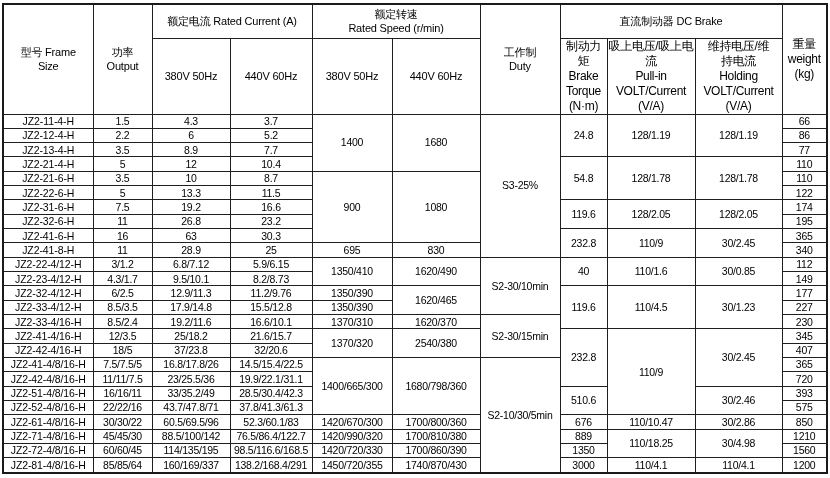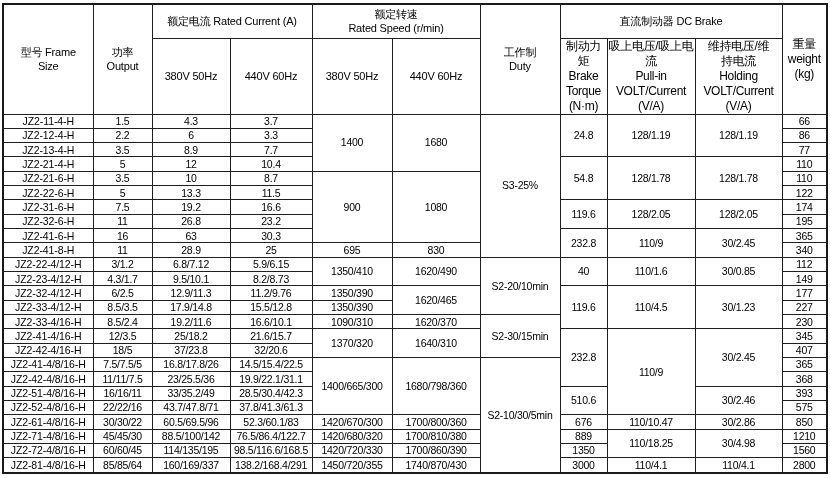--- a/index.html
+++ b/index.html
@@ -118,21 +118,21 @@
           <td rowspan="10">S3-25%</td>
           <td rowspan="3">24.8</td>
           <td rowspan="3">128/1.19</td>
           <td rowspan="3">128/1.19</td>
           <td>66</td>
         </tr>
         <tr>
           <td class="c-model">JZ2-12-4-H</td>
           <td>2.2</td>
           <td>6</td>
-          <td>3.3</td>
+          <td>5.2</td>
           <td>86</td>
         </tr>
         <tr>
           <td class="c-model">JZ2-13-4-H</td>
           <td>3.5</td>
           <td>8.9</td>
           <td>7.7</td>
           <td>77</td>
         </tr>
         <tr>
@@ -197,21 +197,21 @@
           <td>830</td>
           <td>340</td>
         </tr>
         <tr>
           <td class="c-model">JZ2-22-4/12-H</td>
           <td>3/1.2</td>
           <td>6.8/7.12</td>
           <td>5.9/6.15</td>
           <td rowspan="2">1350/410</td>
           <td rowspan="2">1620/490</td>
-          <td rowspan="4">S2-20/10min</td>
+          <td rowspan="4">S2-30/10min</td>
           <td rowspan="2">40</td>
           <td rowspan="2">110/1.6</td>
           <td rowspan="2">30/0.85</td>
           <td>112</td>
         </tr>
         <tr>
           <td class="c-model">JZ2-23-4/12-H</td>
           <td>4.3/1.7</td>
           <td>9.5/10.1</td>
           <td>8.2/8.73</td>
@@ -235,32 +235,32 @@
           <td>17.9/14.8</td>
           <td>15.5/12.8</td>
           <td>1350/390</td>
           <td>227</td>
         </tr>
         <tr>
           <td class="c-model">JZ2-33-4/16-H</td>
           <td>8.5/2.4</td>
           <td>19.2/11.6</td>
           <td>16.6/10.1</td>
-          <td>1090/310</td>
+          <td>1370/310</td>
           <td>1620/370</td>
           <td rowspan="3">S2-30/15min</td>
           <td>230</td>
         </tr>
         <tr>
           <td class="c-model">JZ2-41-4/16-H</td>
           <td>12/3.5</td>
           <td>25/18.2</td>
           <td>21.6/15.7</td>
           <td rowspan="2">1370/320</td>
-          <td rowspan="2">1640/310</td>
+          <td rowspan="2">2540/380</td>
           <td rowspan="4">232.8</td>
           <td rowspan="6">110/9</td>
           <td rowspan="4">30/2.45</td>
           <td>345</td>
         </tr>
         <tr>
           <td class="c-model">JZ2-42-4/16-H</td>
           <td>18/5</td>
           <td>37/23.8</td>
           <td>32/20.6</td>
@@ -274,21 +274,21 @@
           <td rowspan="4">1400/665/300</td>
           <td rowspan="4">1680/798/360</td>
           <td rowspan="8">S2-10/30/5min</td>
           <td>365</td>
         </tr>
         <tr>
           <td class="c-model">JZ2-42-4/8/16-H</td>
           <td>11/11/7.5</td>
           <td>23/25.5/36</td>
           <td>19.9/22.1/31.1</td>
-          <td>368</td>
+          <td>720</td>
         </tr>
         <tr>
           <td class="c-model">JZ2-51-4/8/16-H</td>
           <td>16/16/11</td>
           <td>33/35.2/49</td>
           <td>28.5/30.4/42.3</td>
           <td rowspan="2">510.6</td>
           <td rowspan="2">30/2.46</td>
           <td>393</td>
         </tr>
@@ -309,21 +309,21 @@
           <td>676</td>
           <td>110/10.47</td>
           <td>30/2.86</td>
           <td>850</td>
         </tr>
         <tr>
           <td class="c-model">JZ2-71-4/8/16-H</td>
           <td>45/45/30</td>
           <td>88.5/100/142</td>
           <td>76.5/86.4/122.7</td>
-          <td>1420/680/320</td>
+          <td>1420/990/320</td>
           <td>1700/810/380</td>
           <td>889</td>
           <td rowspan="2">110/18.25</td>
           <td rowspan="2">30/4.98</td>
           <td>1210</td>
         </tr>
         <tr>
           <td class="c-model">JZ2-72-4/8/16-H</td>
           <td>60/60/45</td>
           <td>114/135/195</td>
@@ -336,17 +336,17 @@
         <tr>
           <td class="c-model">JZ2-81-4/8/16-H</td>
           <td>85/85/64</td>
           <td>160/169/337</td>
           <td>138.2/168.4/291</td>
           <td>1450/720/355</td>
           <td>1740/870/430</td>
           <td>3000</td>
           <td>110/4.1</td>
           <td>110/4.1</td>
-          <td>2800</td>
+          <td>1200</td>
         </tr>
       </tbody>
   </table>
 </div>
 
 </body></html>

